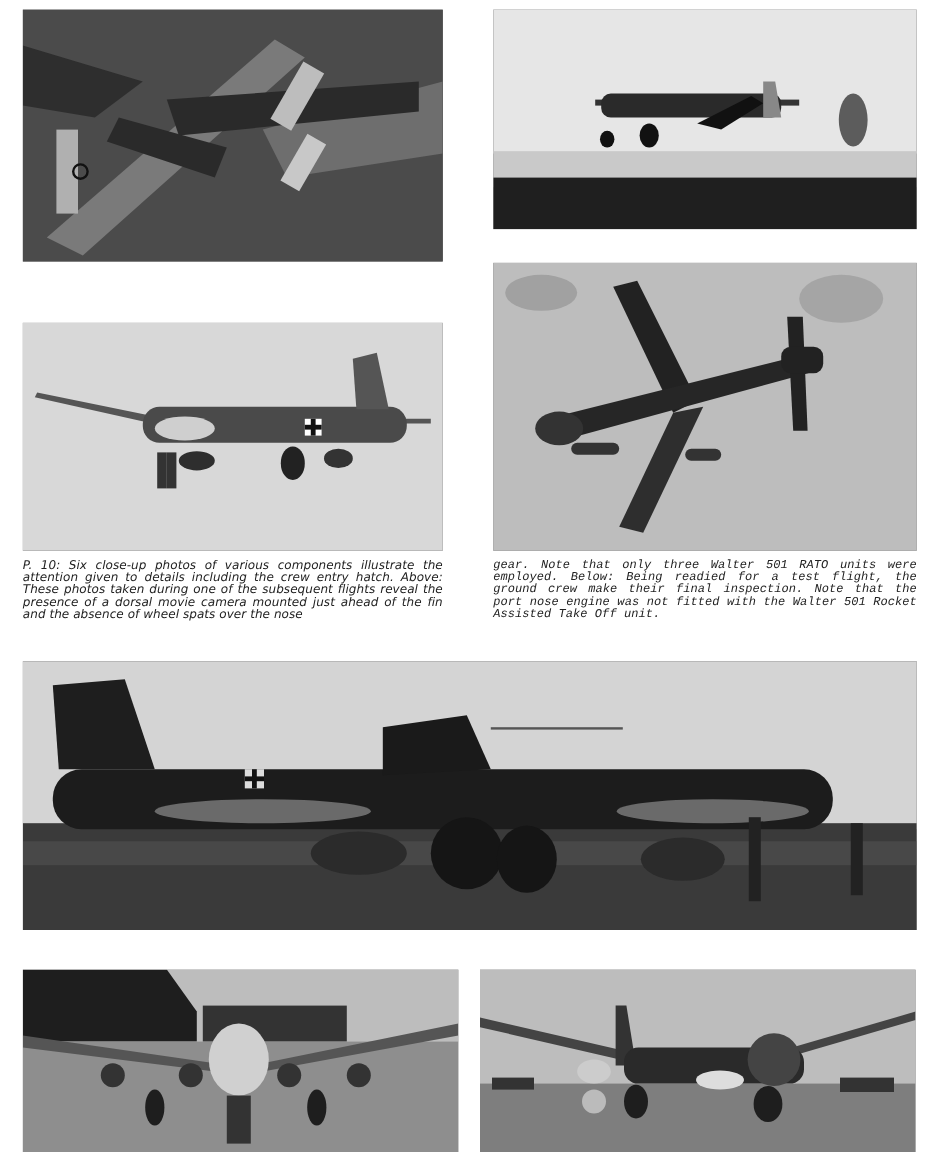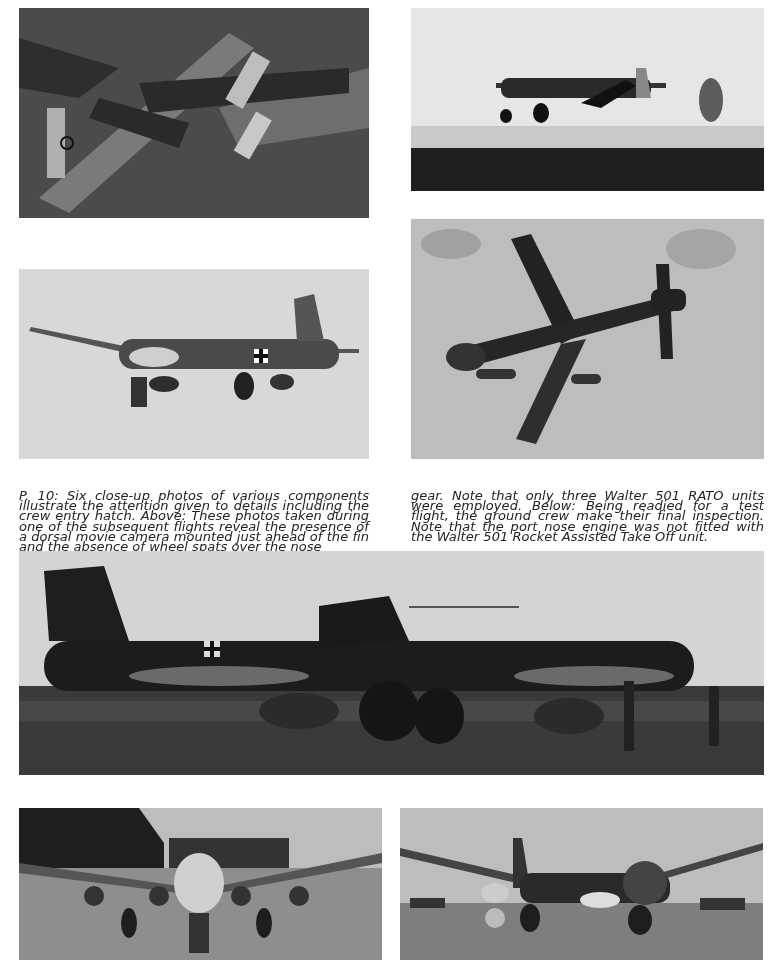--- a/index.html
+++ b/index.html
@@ -1,19 +1,19 @@
 <!DOCTYPE html>
 <html><head>
 <meta charset="utf-8">
 <style>
   html, body { margin:0; padding:0; background:#ffffff; }
   body { width:783px; height:960px; position:relative; overflow:hidden; font-family:"DejaVu Sans", sans-serif; }
   .photo { position:absolute; overflow:hidden; background:#8a8a8a; }
   .photo svg { position:absolute; left:0; top:0; width:100%; height:100%; display:block; }
-  .caption { position:absolute; font-family:"DejaVu Sans", sans-serif; font-style:italic; font-size:13px; line-height:10.2px; color:#222; text-align:justify; letter-spacing:0.05px;margin-top:24px; }
+  .caption { position:absolute; font-family:"DejaVu Sans", sans-serif; font-style:italic; font-size:10px; line-height:10.2px; color:#222; text-align:justify; letter-spacing:0.05px; }
 </style>
 </head>
 <body>
 
 <div class="photo" style="left:19px; top:8px; width:350px; height:210px; background:#4a4a4a;">
   <svg viewBox="0 0 350 210" preserveAspectRatio="none">
     <rect width="350" height="210" fill="#5a5a5a"></rect>
     <rect x="0" y="0" width="350" height="210" fill="#3c3c3c" opacity="0.5"></rect>
     <polygon points="200,100 350,60 350,120 220,140" fill="#6e6e6e"></polygon>
     <polygon points="0,30 100,60 60,90 0,80" fill="#2e2e2e"></polygon>
@@ -71,21 +71,21 @@
     <polygon points="45,130 265,75 270,90 50,150" fill="#262626"></polygon>
     <ellipse cx="55" cy="138" rx="20" ry="14" fill="#333"></ellipse>
     <polygon points="245,45 258,45 262,140 250,140" fill="#222"></polygon>
     <rect x="240" y="70" width="35" height="22" rx="8" fill="#222"></rect>
     <rect x="65" y="150" width="40" height="10" rx="5" fill="#333"></rect>
     <rect x="160" y="155" width="30" height="10" rx="5" fill="#333"></rect>
   </svg>
 </div>
 
 <div class="caption" style="left:19px; top:467px; width:350px;">P. 10: Six close-up photos of various components illustrate the attention given to details including the crew entry hatch. Above: These photos taken during one of the subsequent flights reveal the presence of a dorsal movie camera mounted just ahead of the fin and the absence of wheel spats over the nose</div>
-<div class="caption" style="left:411px; top:467px; width:353px;">gear. Note that only three Walter 501 RATO units were employed. Below: Being readied for a test flight, the ground crew make their final inspection. Note that the port nose engine was not fitted with the Walter 501 Rocket Assisted Take Off unit.</div>
+<div class="caption" style="left:411px; top:467px; width:353px;font-family:Liberation Mono, monospace;">gear. Note that only three Walter 501 RATO units were employed. Below: Being readied for a test flight, the ground crew make their final inspection. Note that the port nose engine was not fitted with the Walter 501 Rocket Assisted Take Off unit.</div>
 
 <div class="photo" style="left:19px; top:551px; width:745px; height:224px;">
   <svg viewBox="0 0 745 224" preserveAspectRatio="none">
     <rect width="745" height="140" fill="#d4d4d4"></rect>
     <rect y="135" width="745" height="89" fill="#3a3a3a"></rect>
     <rect y="150" width="745" height="20" fill="#555" opacity="0.5"></rect>
     <polygon points="25,20 85,15 110,90 30,90" fill="#1e1e1e"></polygon>
     <rect x="25" y="90" width="650" height="50" rx="24" fill="#1c1c1c"></rect>
     <polygon points="300,55 370,45 390,90 300,95" fill="#1a1a1a"></polygon>
     <rect x="390" y="55" width="110" height="2" fill="#555"></rect>

